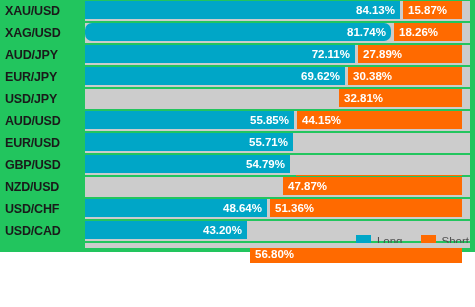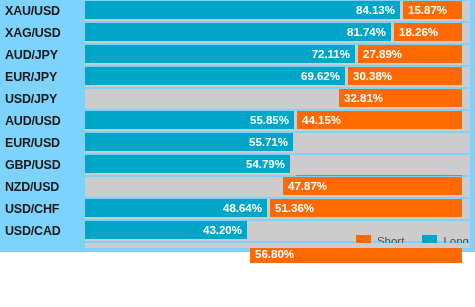--- a/index.html
+++ b/index.html
@@ -12,21 +12,21 @@
     height: 307px;
     overflow: hidden;
     font-family: "Liberation Sans", sans-serif;
     -webkit-font-smoothing: antialiased;
   }
 
   #chart-root {
     position: relative;
     width: 475px;
     height: 252px;
-    background: #7dd3fc;
+    background: #22c55e;
   }
 
   
   .rows {
     position: absolute;
     left: 0;
     top: 0;
     width: 475px;
   }
 
@@ -142,21 +142,21 @@
         <div class="track"></div>
         <div class="bars">
           <div class="seg seg-long" style="width: 315px;">84.13%</div>
           <div class="seg seg-short" style="width: 59px;">15.87%</div>
         </div>
       </div>
       <div class="row">
         <div class="row-label">XAG/USD</div>
         <div class="track"></div>
         <div class="bars">
-          <div class="seg seg-long" style="width: 306px;">81.74%</div>
+          <div class="seg seg-long" style="width: 306px; border-radius: 7px;">81.74%</div>
           <div class="seg seg-short" style="width: 68px;">18.26%</div>
         </div>
       </div>
       <div class="row">
         <div class="row-label">AUD/JPY</div>
         <div class="track"></div>
         <div class="bars">
           <div class="seg seg-long" style="width: 270px;">72.11%</div>
           <div class="seg seg-short" style="width: 104px;">27.89%</div>
         </div>
@@ -218,24 +218,24 @@
         <div class="row-label">USD/CAD</div>
         <div class="track"></div>
         <div class="bars">
           <div class="seg seg-long" style="width: 162px;">43.20%</div>
           <div class="seg seg-short" style="width: 212px; margin-top: 24px;">56.80%</div>
         </div>
       </div>
     </div>
 
   <div class="legend">
+      <div class="legend-item">
+        <span class="legend-swatch long"></span>
+        <span class="legend-text">Long</span>
+      </div>
       <div class="legend-item">
         <span class="legend-swatch short"></span>
         <span class="legend-text">Short</span>
       </div>
-      <div class="legend-item">
-        <span class="legend-swatch long"></span>
-        <span class="legend-text">Long</span>
-      </div>
     </div>
 
 <div class="track-tail" style="top: 243px;"></div>
   </div>
 
 </body></html>

